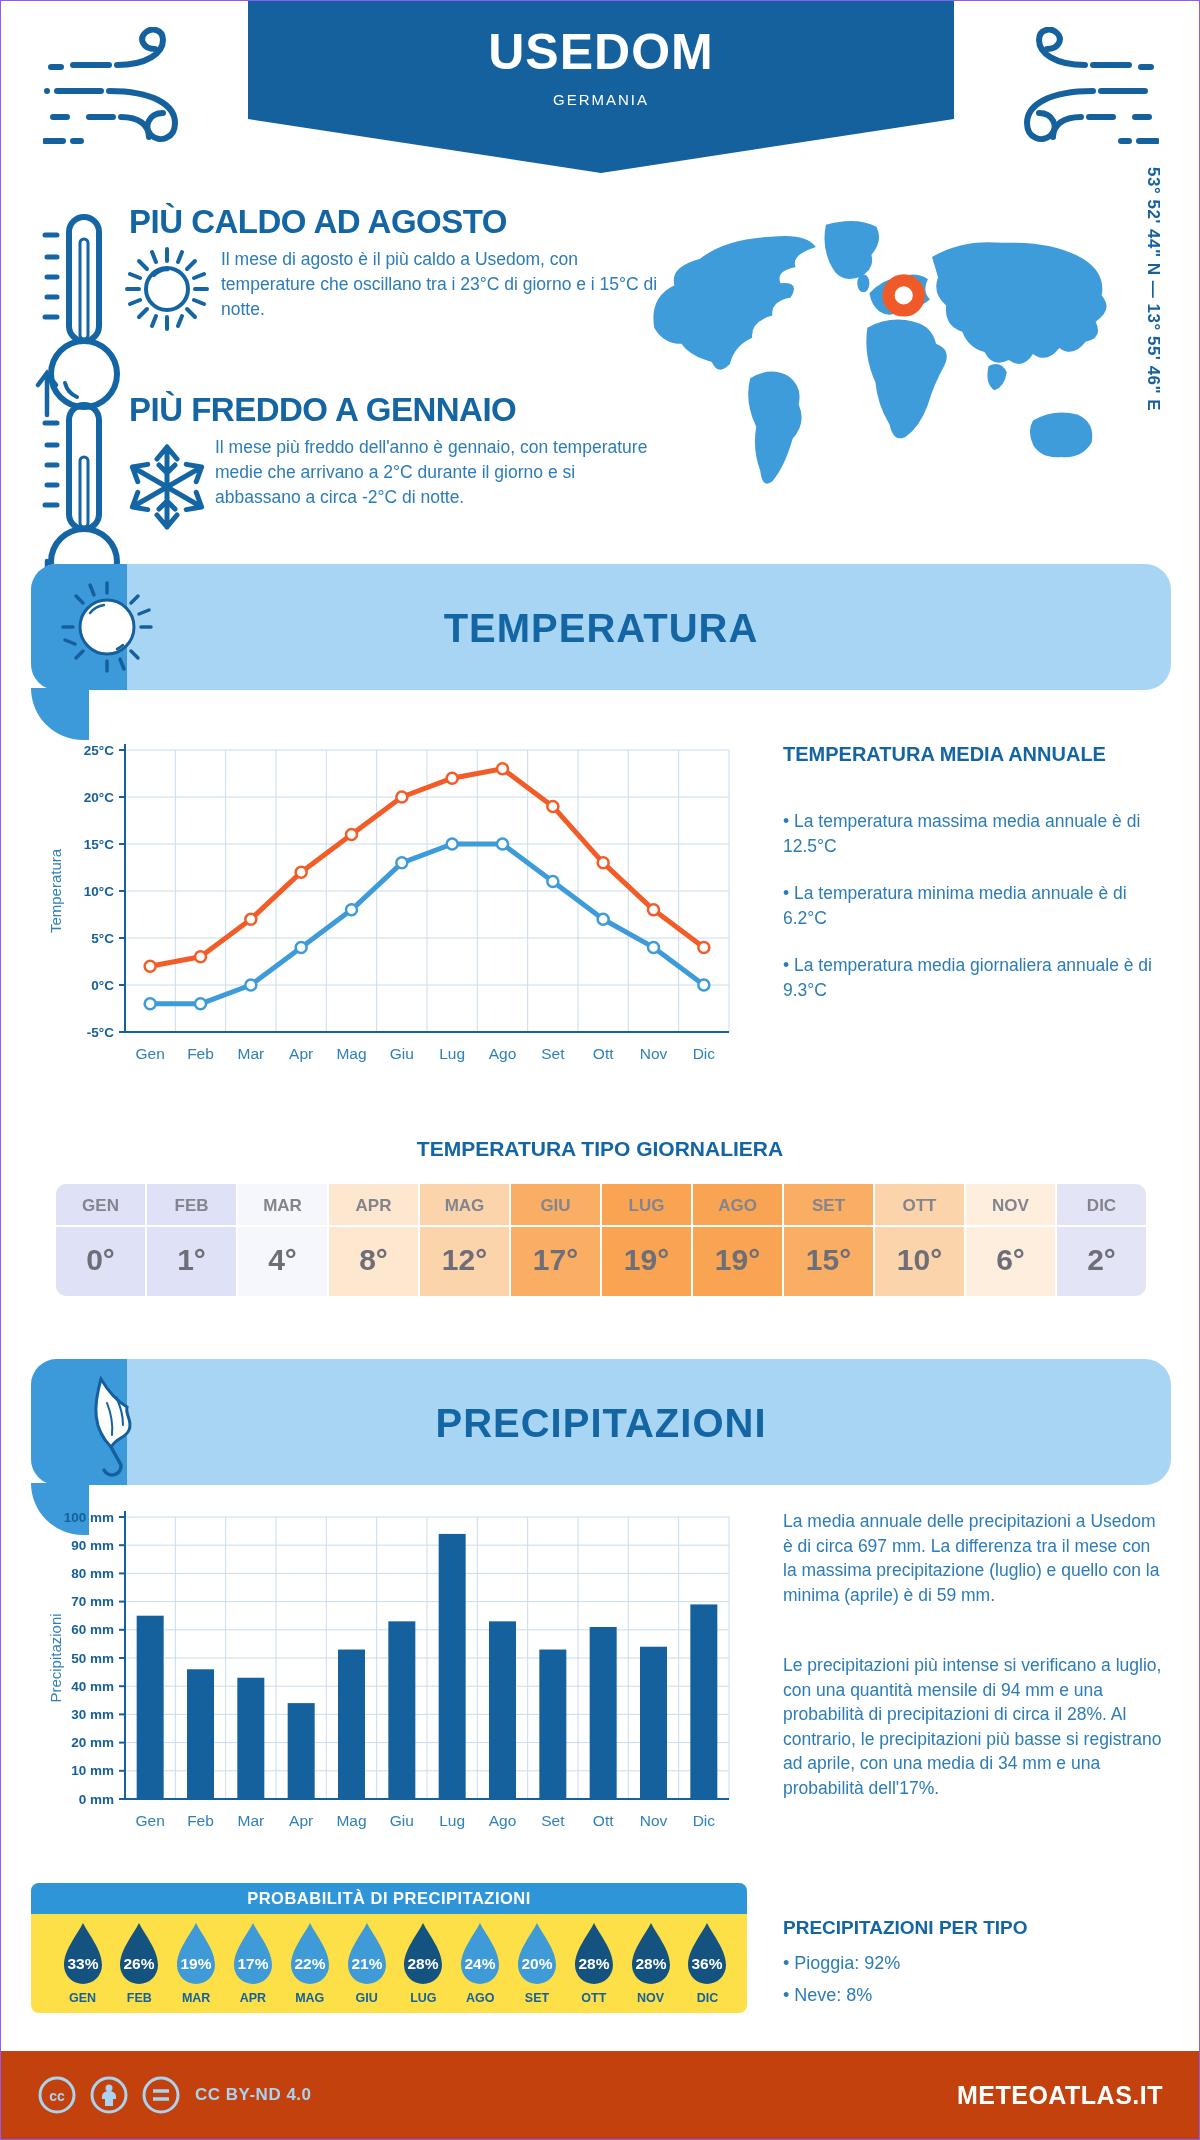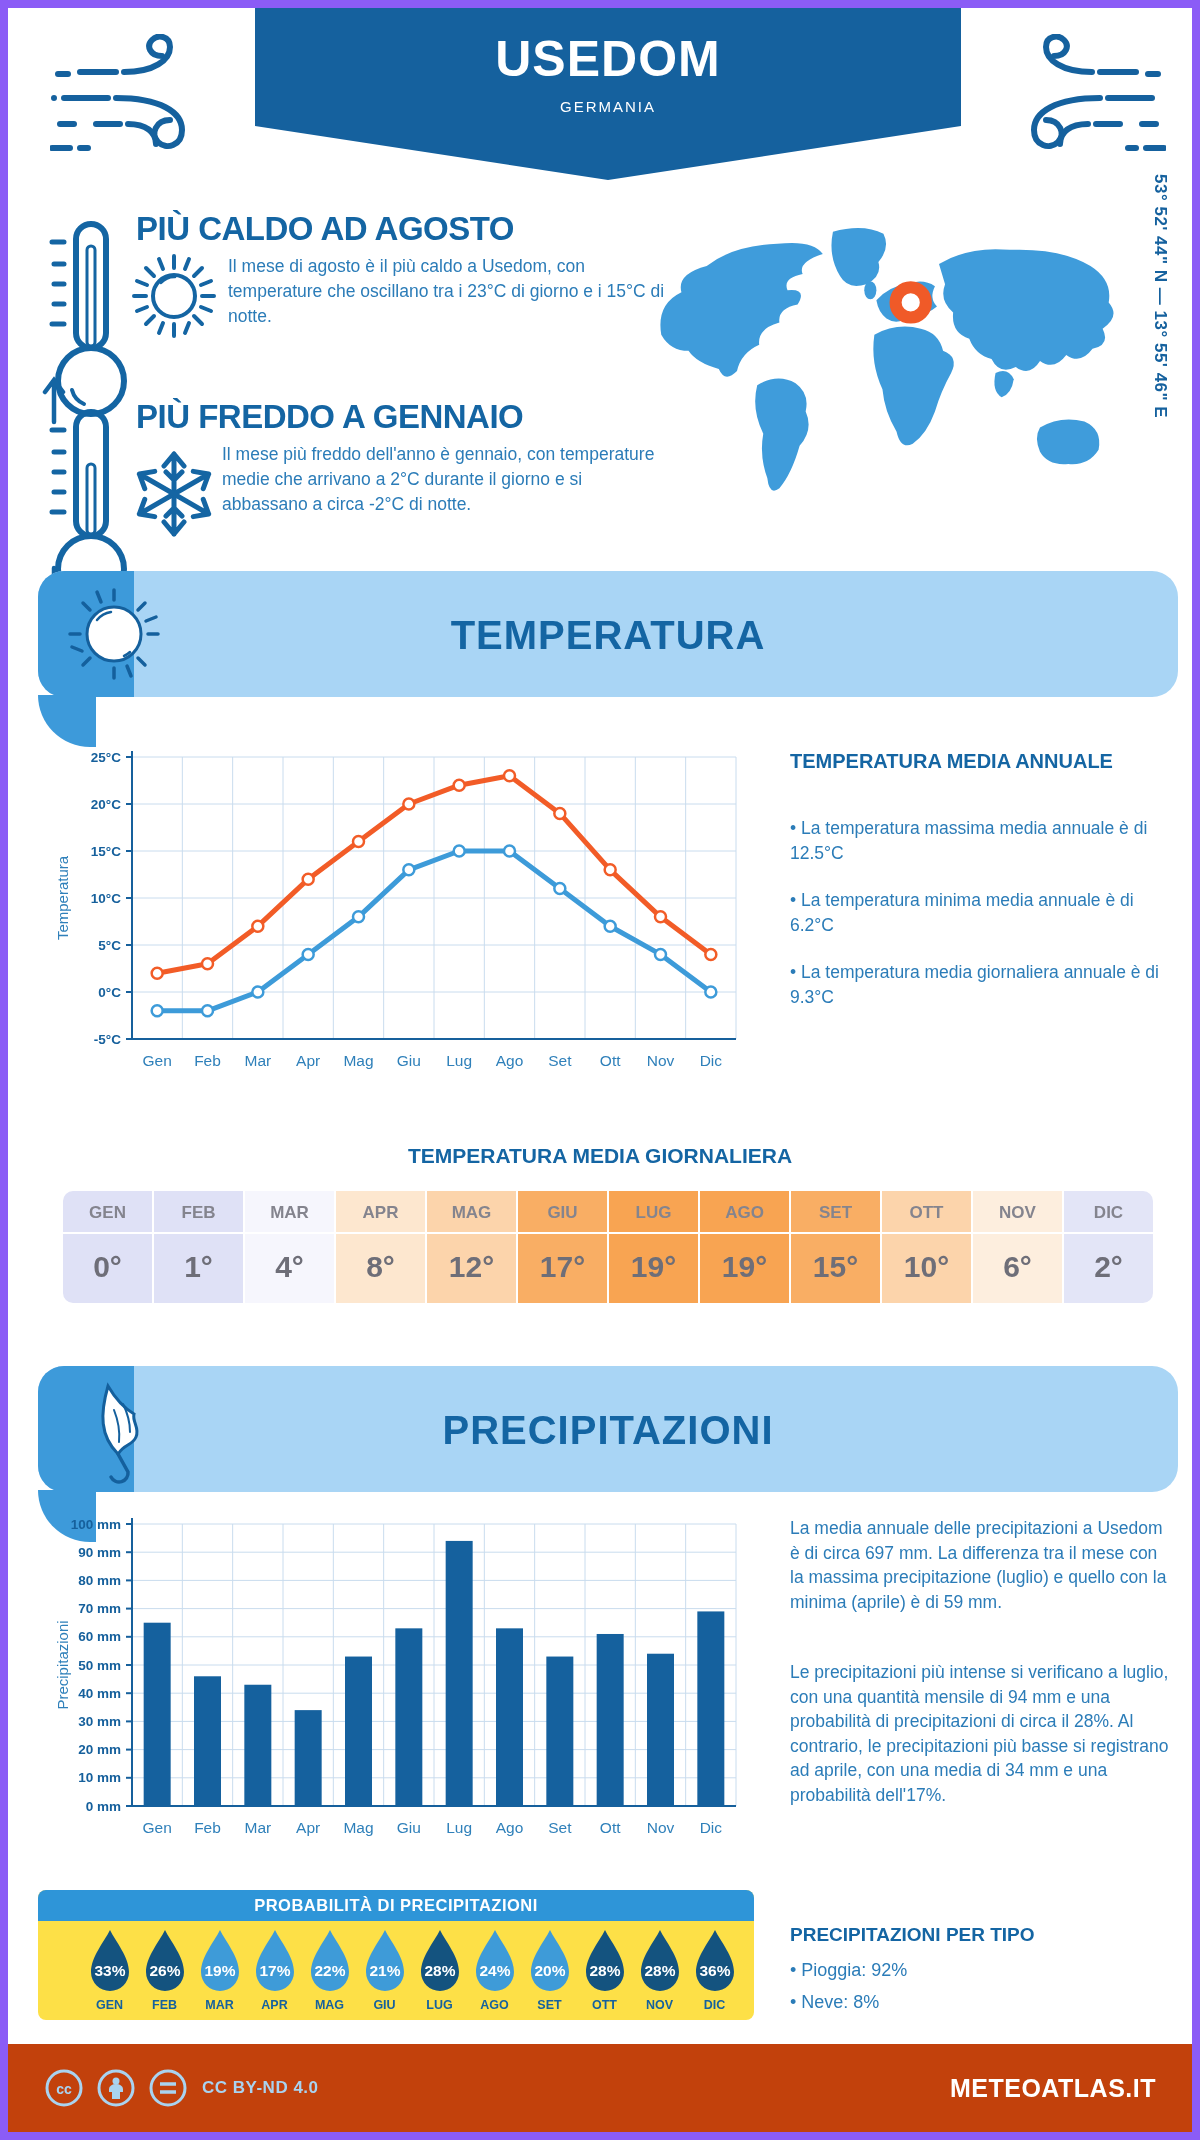--- a/index.html
+++ b/index.html
@@ -1,17 +1,17 @@
 <!DOCTYPE html>
 <html><head>
 <meta charset="utf-8">
 <style>
   html,body{margin:0;padding:0;background:#fff;}
   .page{position:relative;width:1200px;height:2140px;background:#fff;
-        border:8px solid #8b5cf6;box-sizing:border-box;overflow:hidden;
+        border:1px solid #8b5cf6;box-sizing:border-box;overflow:hidden;
         font-family:"Liberation Sans",sans-serif;}
   .abs{position:absolute;}
 
   
   .hdr-banner{left:247px;top:0;width:706px;}
   .hdr-rect{height:118px;background:#15619e;text-align:center;}
   .hdr-point{width:0;height:0;border-left:353px solid transparent;border-right:353px solid transparent;border-top:54px solid #15619e;}
   .hdr-title{color:#fff;font-size:50px;font-weight:bold;letter-spacing:1px;padding-top:22px;}
   .hdr-sub{color:#fff;font-size:15px;letter-spacing:2px;margin-top:10px;}
 
@@ -40,21 +40,21 @@
   .tval{font-size:30px;font-weight:bold;color:#6e6e78;padding-top:16px;}
 
   
   .legend-row{display:flex;justify-content:center;gap:46px;align-items:center;}
   .legend-item{display:flex;align-items:center;gap:8px;font-size:14.5px;color:#2b7cb8;}
   .swatch{width:13px;height:13px;display:inline-block;}
 
   
   .prob-box{left:30px;top:1882px;width:716px;height:130px;background:#fde047;border-radius:8px;}
   .prob-head{height:31px;background:#2e95d8;border-radius:8px 8px 0 0;text-align:center;color:#fff;font-weight:bold;font-size:16.5px;line-height:31px;letter-spacing:.5px;}
-  .drops{display:flex;justify-content:flex-end;padding:7px 12px 0 12px;}
+  .drops{display:flex;justify-content:space-between;padding:7px 12px 0 24px;}
   .drop{width:55px;text-align:center;}
   .drop-month{font-size:12.5px;font-weight:bold;color:#15619e;margin-top:2px;}
 
   
   .footer{left:0;right:0;bottom:0;height:88px;background:#c2410c;display:flex;align-items:center;padding:0 36px;box-sizing:border-box;}
   .cc-group{display:flex;align-items:center;gap:12px;}
   .cc-label{color:#a9d3f0;font-weight:bold;font-size:17px;margin-left:14px;letter-spacing:.5px;}
   .site{margin-left:auto;color:#fff;font-weight:bold;font-size:25px;letter-spacing:.5px;}
 </style>
 </head>
@@ -247,21 +247,21 @@
       <circle cx="562.1666666666667" cy="183.2" r="5.5" fill="#fff" stroke="#3d9bd9" stroke-width="2.5"></circle>
       <circle cx="612.5" cy="211.4" r="5.5" fill="#fff" stroke="#3d9bd9" stroke-width="2.5"></circle>
       <circle cx="662.8333333333334" cy="249" r="5.5" fill="#fff" stroke="#3d9bd9" stroke-width="2.5"></circle>
     </svg>
 
   <div class="abs panel-h" style="left:782px;top:742px">TEMPERATURA MEDIA ANNUALE</div>
   <div class="abs panel-p" style="left:782px;top:808px">• La temperatura massima media annuale è di 12.5°C</div>
   <div class="abs panel-p" style="left:782px;top:880px">• La temperatura minima media annuale è di 6.2°C</div>
   <div class="abs panel-p" style="left:782px;top:952px">• La temperatura media giornaliera annuale è di 9.3°C</div>
 
-  <div class="abs center-h" style="top:1136px">TEMPERATURA MEDIA GIORNALIERA</div>
+  <div class="abs center-h" style="top:1136px">TEMPERATURA TIPO GIORNALIERA</div>
   <div id="temp-table" class="abs ttable">
       <div class="tcell" style="background: rgb(223, 225, 246);">
         <div class="tmonth">GEN</div>
         <div class="tval">0°</div>
       </div>
       <div class="tcell" style="background: rgb(223, 225, 246);">
         <div class="tmonth">FEB</div>
         <div class="tval">1°</div>
       </div>
       <div class="tcell" style="background: rgb(246, 246, 253);">

